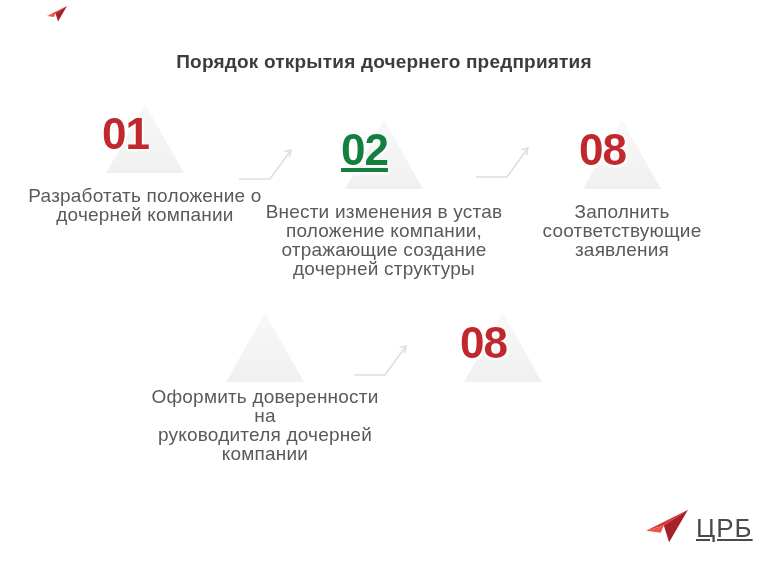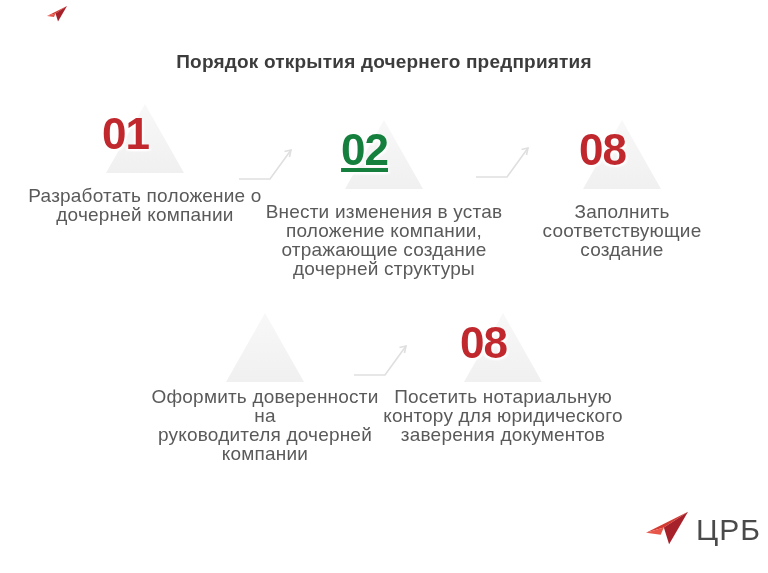--- a/index.html
+++ b/index.html
@@ -51,21 +51,21 @@
   .connector { position: absolute; width: 60px; height: 40px; }
   .connector path, .connector polyline {
     fill: none; stroke: #dfdfdf; stroke-width: 1.6;
   }
 
   
   .logo { position: absolute; left: 646px; top: 507px; display: flex; align-items: center; }
   .logo .plane { width: 42px; height: 37px; }
   .logo .logo-text {
     margin-left: 8px; margin-top: 6px;
-    font-size: 30px; letter-spacing: 1px; color: #4a4a4a; font-weight: 400;
+    font-size: 26px; letter-spacing: 1px; color: #4a4a4a; font-weight: 400; text-decoration: underline;
   }
 </style>
 </head>
 <body>
 
 <div class="stage">
 
   <svg class="corner-mark" viewBox="0 0 40 34">
     <polygon points="40,2 0,22 17,17" fill="#d43a30"></polygon>
     <polygon points="40,2 17,17 22,33" fill="#a7212a"></polygon>
@@ -87,36 +87,33 @@
     <div class="caption">Внести изменения в устав
 положение компании,
 отражающие создание
 дочерней структуры</div>
   </div>
 
   <div class="step row1" style="left:502px; top:112px;">
     <div class="tri"></div>
     <div class="num red">08</div>
     <div class="caption">Заполнить соответствующие
-создание</div>
+заявления</div>
   </div>
 
   <div class="step row2" style="left:145px; top:305px;">
     <div class="tri"></div>
     <div class="caption">Оформить доверенности на
 руководителя дочерней
 компании</div>
   </div>
 
   <div class="step row2" style="left:383px; top:305px;">
     <div class="tri"></div>
     <div class="num red">08</div>
-    <div class="caption">Посетить нотариальную
-контору для юридического
-заверения документов</div>
   </div>
 
   <svg class="connector" style="left:238px; top:145px;" viewBox="0 0 60 40">
     <path d="M1 34 H32 L53 5"></path>
     <polyline points="46.5,6.5 53,5 51.5,12"></polyline>
   </svg>
   <svg class="connector" style="left:475px; top:143px;" viewBox="0 0 60 40">
     <path d="M1 34 H32 L53 5"></path>
     <polyline points="46.5,6.5 53,5 51.5,12"></polyline>
   </svg>

